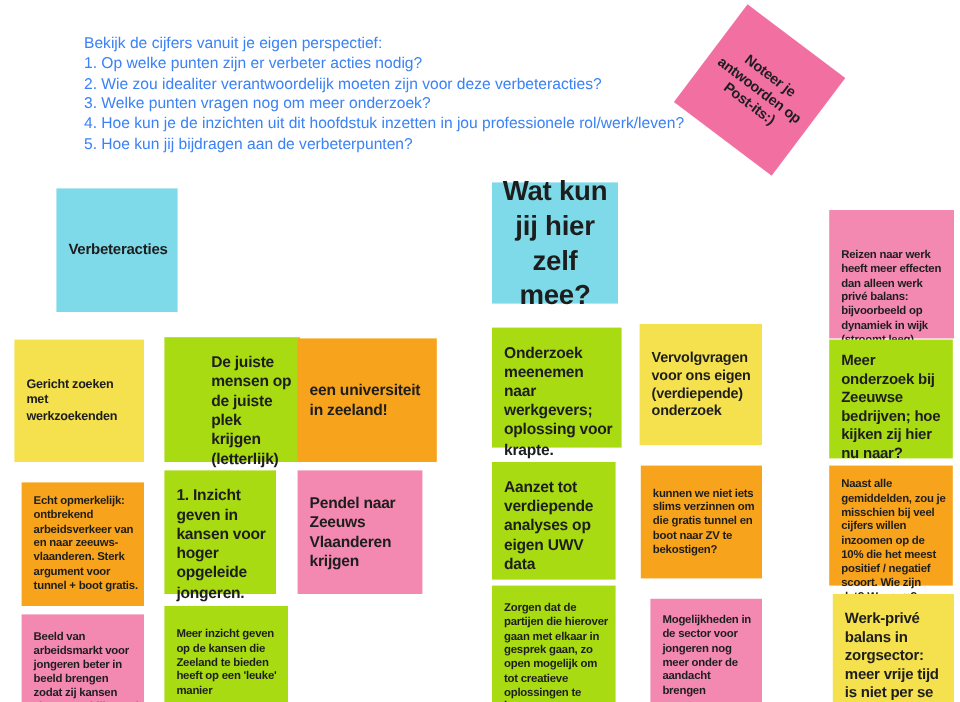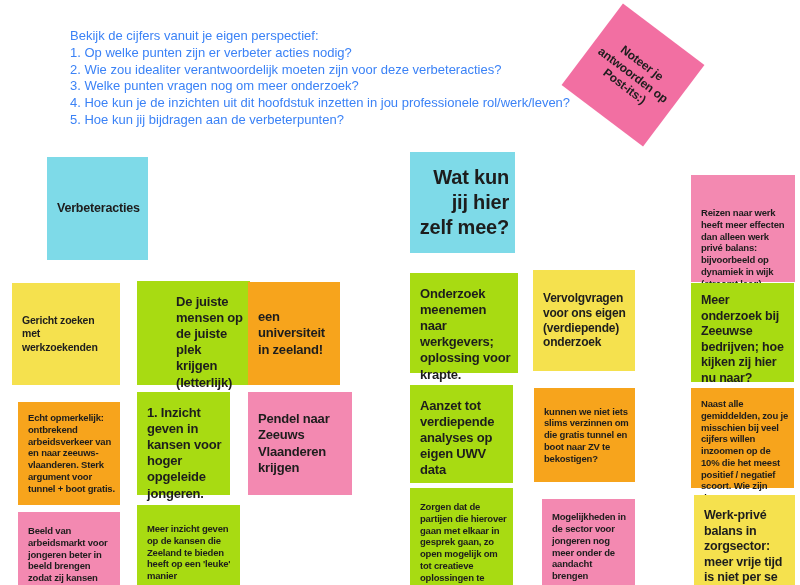--- a/index.html
+++ b/index.html
@@ -14,21 +14,21 @@
         word-wrap:break-word;}
   .vc{display:flex;align-items:center;padding-top:6px;padding-bottom:6px;}
   .ctr{display:flex;align-items:center;justify-content:center;text-align:center;
        padding:6px;}
   .cyan{background:#7EDAE8;}
   .yellow{background:#F5E14E;}
   .green{background:#A8DB12;}
   .orange{background:#F7A41C;}
   .pink{background:#F389B1;}
   .hotpink{background:#F26FA2;}
-  .fs17{font-size:20px;text-align:right;}
+  .fs17{font-size:23px;}
   .fs13{font-size:13px;}
   .fs12{font-size:12.5px;}
   .fs11{font-size:12px;}
   .fs10{font-size:10.5px;}
   .fs9{font-size:9.5px;}
   .rot{transform:rotate(37deg);}
 </style>
 </head>
 <body>
 
@@ -43,21 +43,21 @@
     <div>5. Hoe kun jij bijdragen aan de verbeterpunten?</div>
   </div>
 
   <div class="note hotpink ctr fs11 rot" style="left:582px;top:24px;width:102px;height:102px;">Noteer je antwoorden op Post-its:)</div>
 
   <div class="note cyan vc fs12" style="left:47px;top:157px;width:101px;height:103px;">Verbeteracties</div>
   <div class="note cyan ctr fs17" style="left:410px;top:152px;width:105px;height:101px;">Wat kun jij hier zelf mee?</div>
 
   <div class="note yellow vc fs10" style="left:12px;top:283px;width:108px;height:102px;">Gericht zoeken met werkzoekenden</div>
   <div class="note green fs13" style="left:137px;top:281px;width:113px;height:104px;padding-left:39px;">De juiste mensen op de juiste plek krijgen (letterlijk)</div>
-  <div class="note orange vc fs13" style="left:248px;top:282px;width:92px;height:103px;">een universiteit in zeeland!</div>
+  <div class="note orange vc fs13" style="left:248px;top:282px;width:116px;height:103px;">een universiteit in zeeland!</div>
 
   <div class="note orange fs9" style="left:18px;top:402px;width:102px;height:103px;padding-top:10px;">Echt opmerkelijk: ontbrekend arbeidsverkeer van en naar zeeuws-vlaanderen. Sterk argument voor tunnel + boot gratis.</div>
   <div class="note green fs13" style="left:137px;top:392px;width:93px;height:103px;">1. Inzicht geven in kansen voor hoger opgeleide jongeren.</div>
   <div class="note pink vc fs13" style="left:248px;top:392px;width:104px;height:103px;">Pendel naar Zeeuws Vlaanderen krijgen</div>
 
   <div class="note pink fs9" style="left:18px;top:512px;width:102px;height:100px;">Beeld van arbeidsmarkt voor jongeren beter in beeld brengen zodat zij kansen zien om te blijven of</div>
   <div class="note green fs9" style="left:137px;top:505px;width:103px;height:95px;padding-top:18px;">Meer inzicht geven op de kansen die Zeeland te bieden heeft op een 'leuke' manier</div>
 
   <div class="note green fs13" style="left:410px;top:273px;width:108px;height:100px;">Onderzoek meenemen naar werkgevers; oplossing voor krapte.</div>
   <div class="note yellow vc fs11" style="left:533px;top:270px;width:102px;height:101px;">Vervolgvragen voor ons eigen (verdiepende) onderzoek</div>

